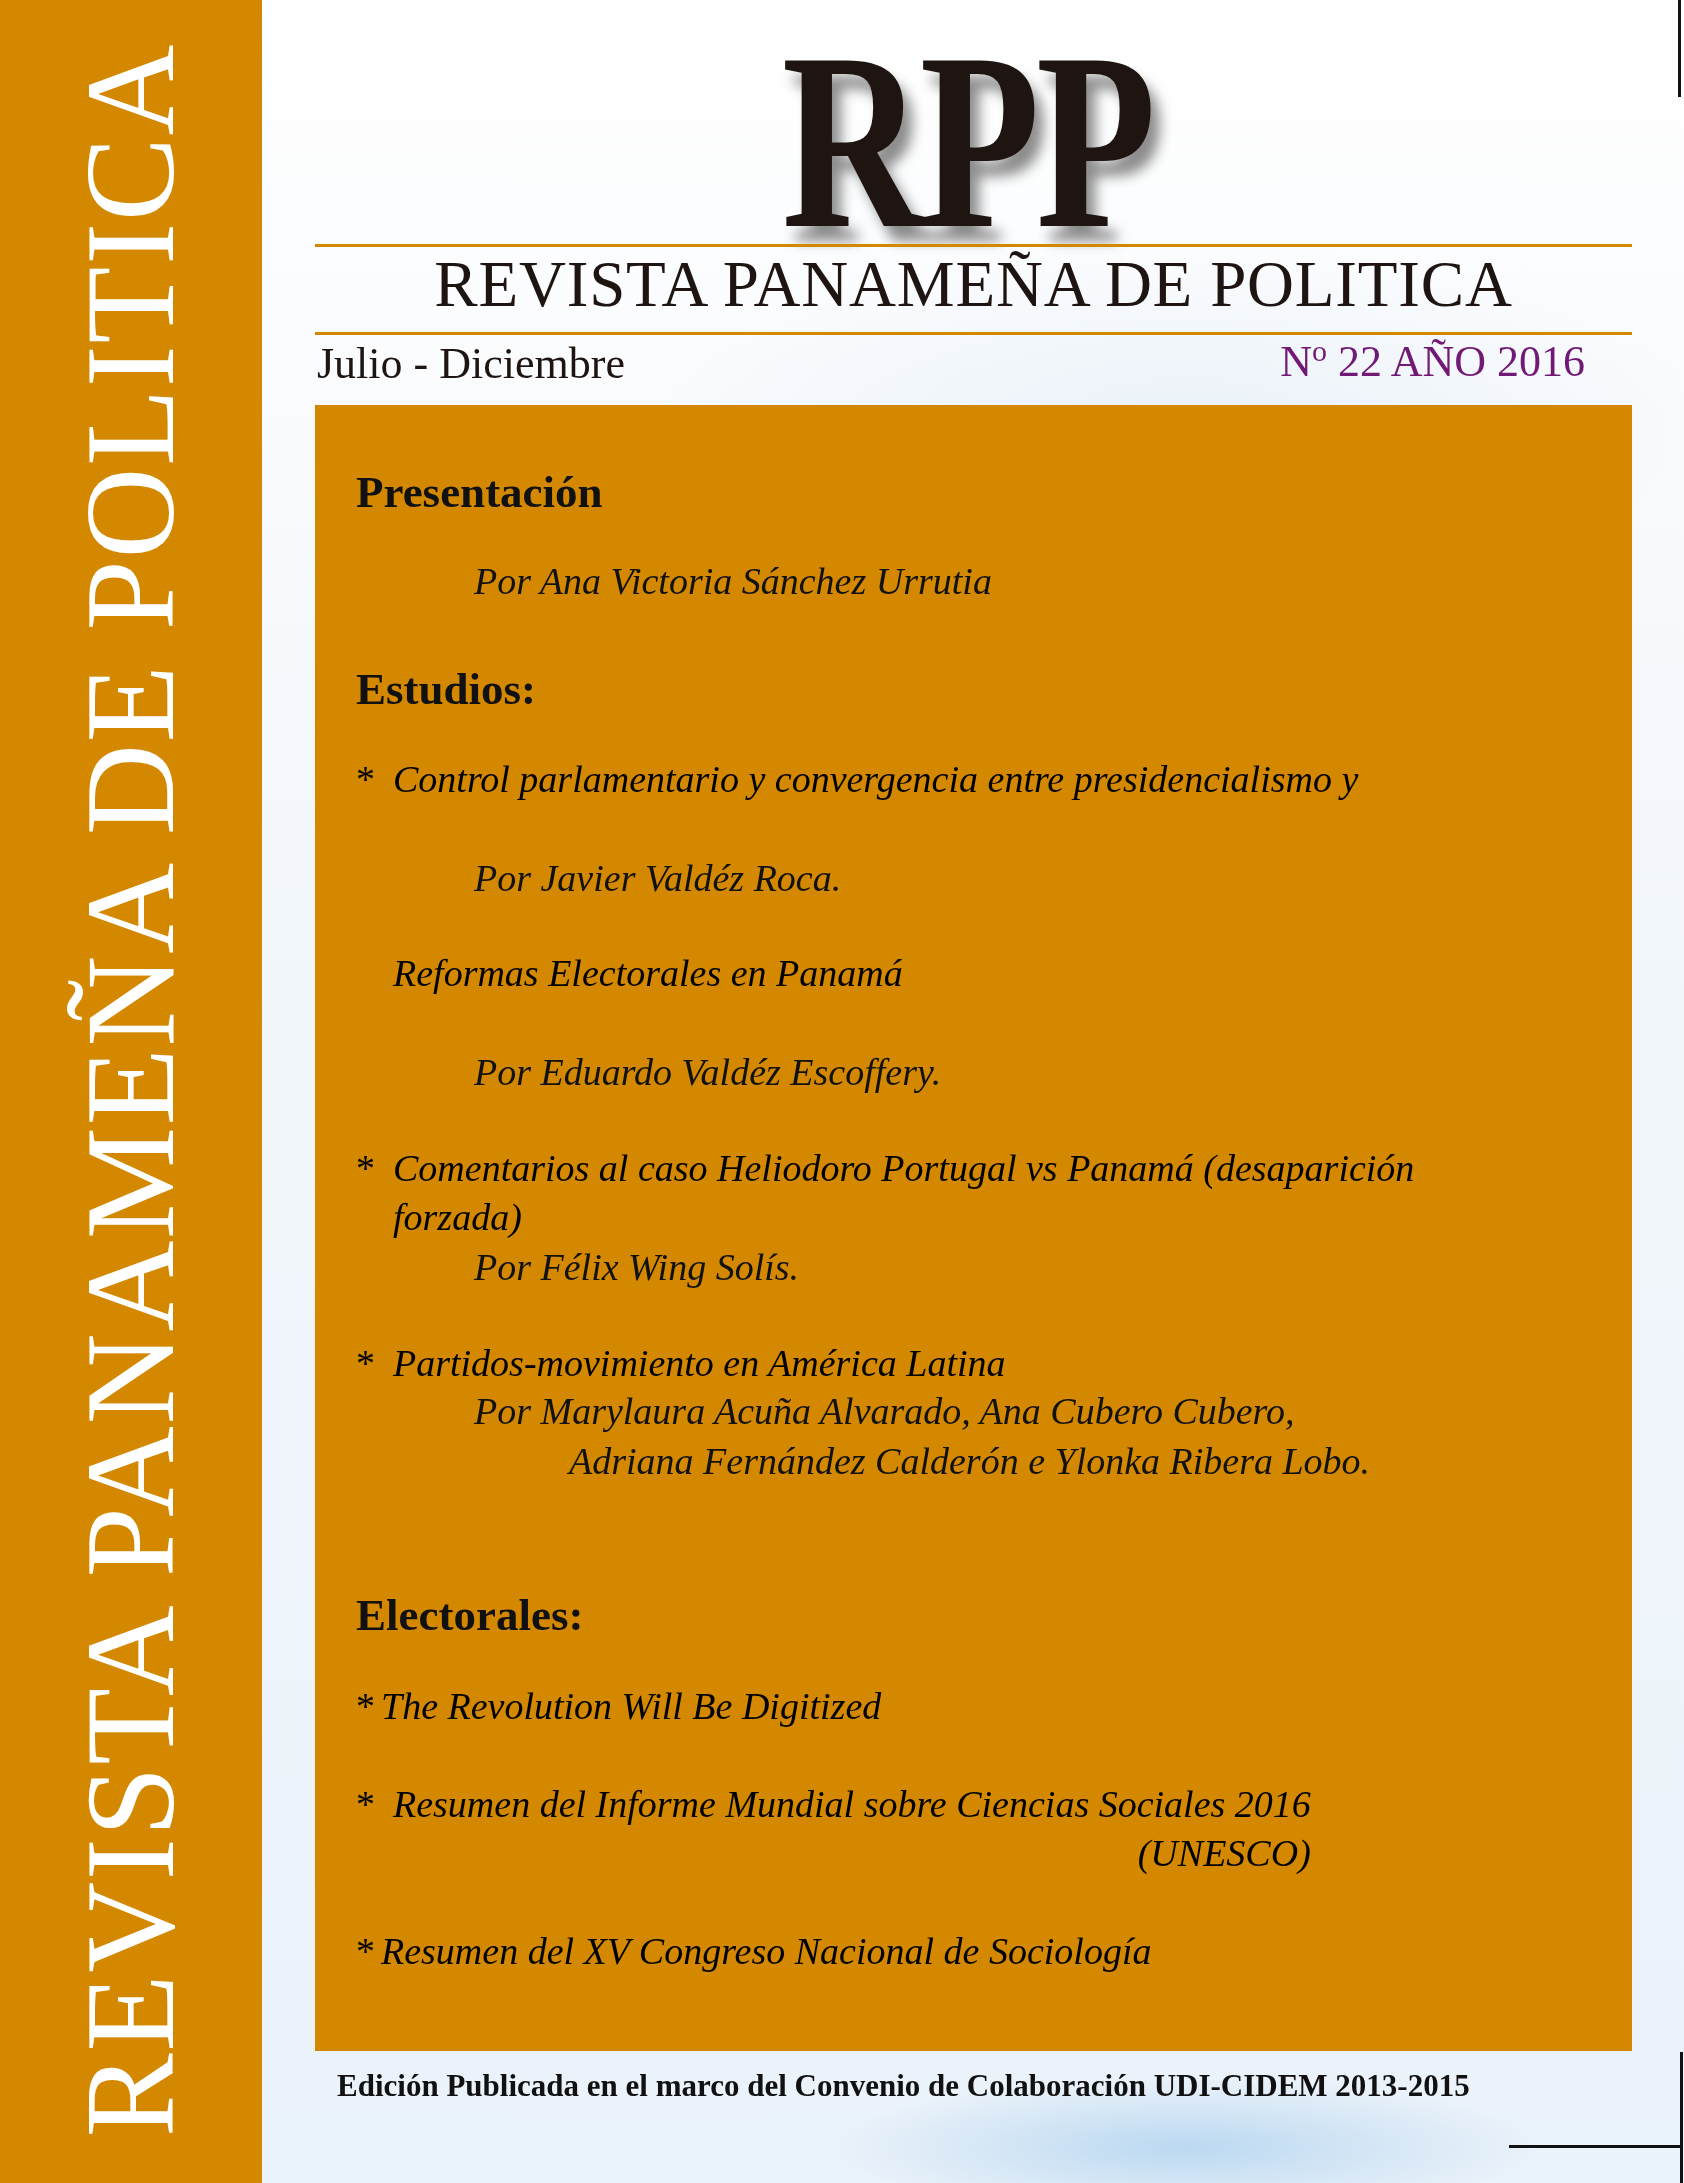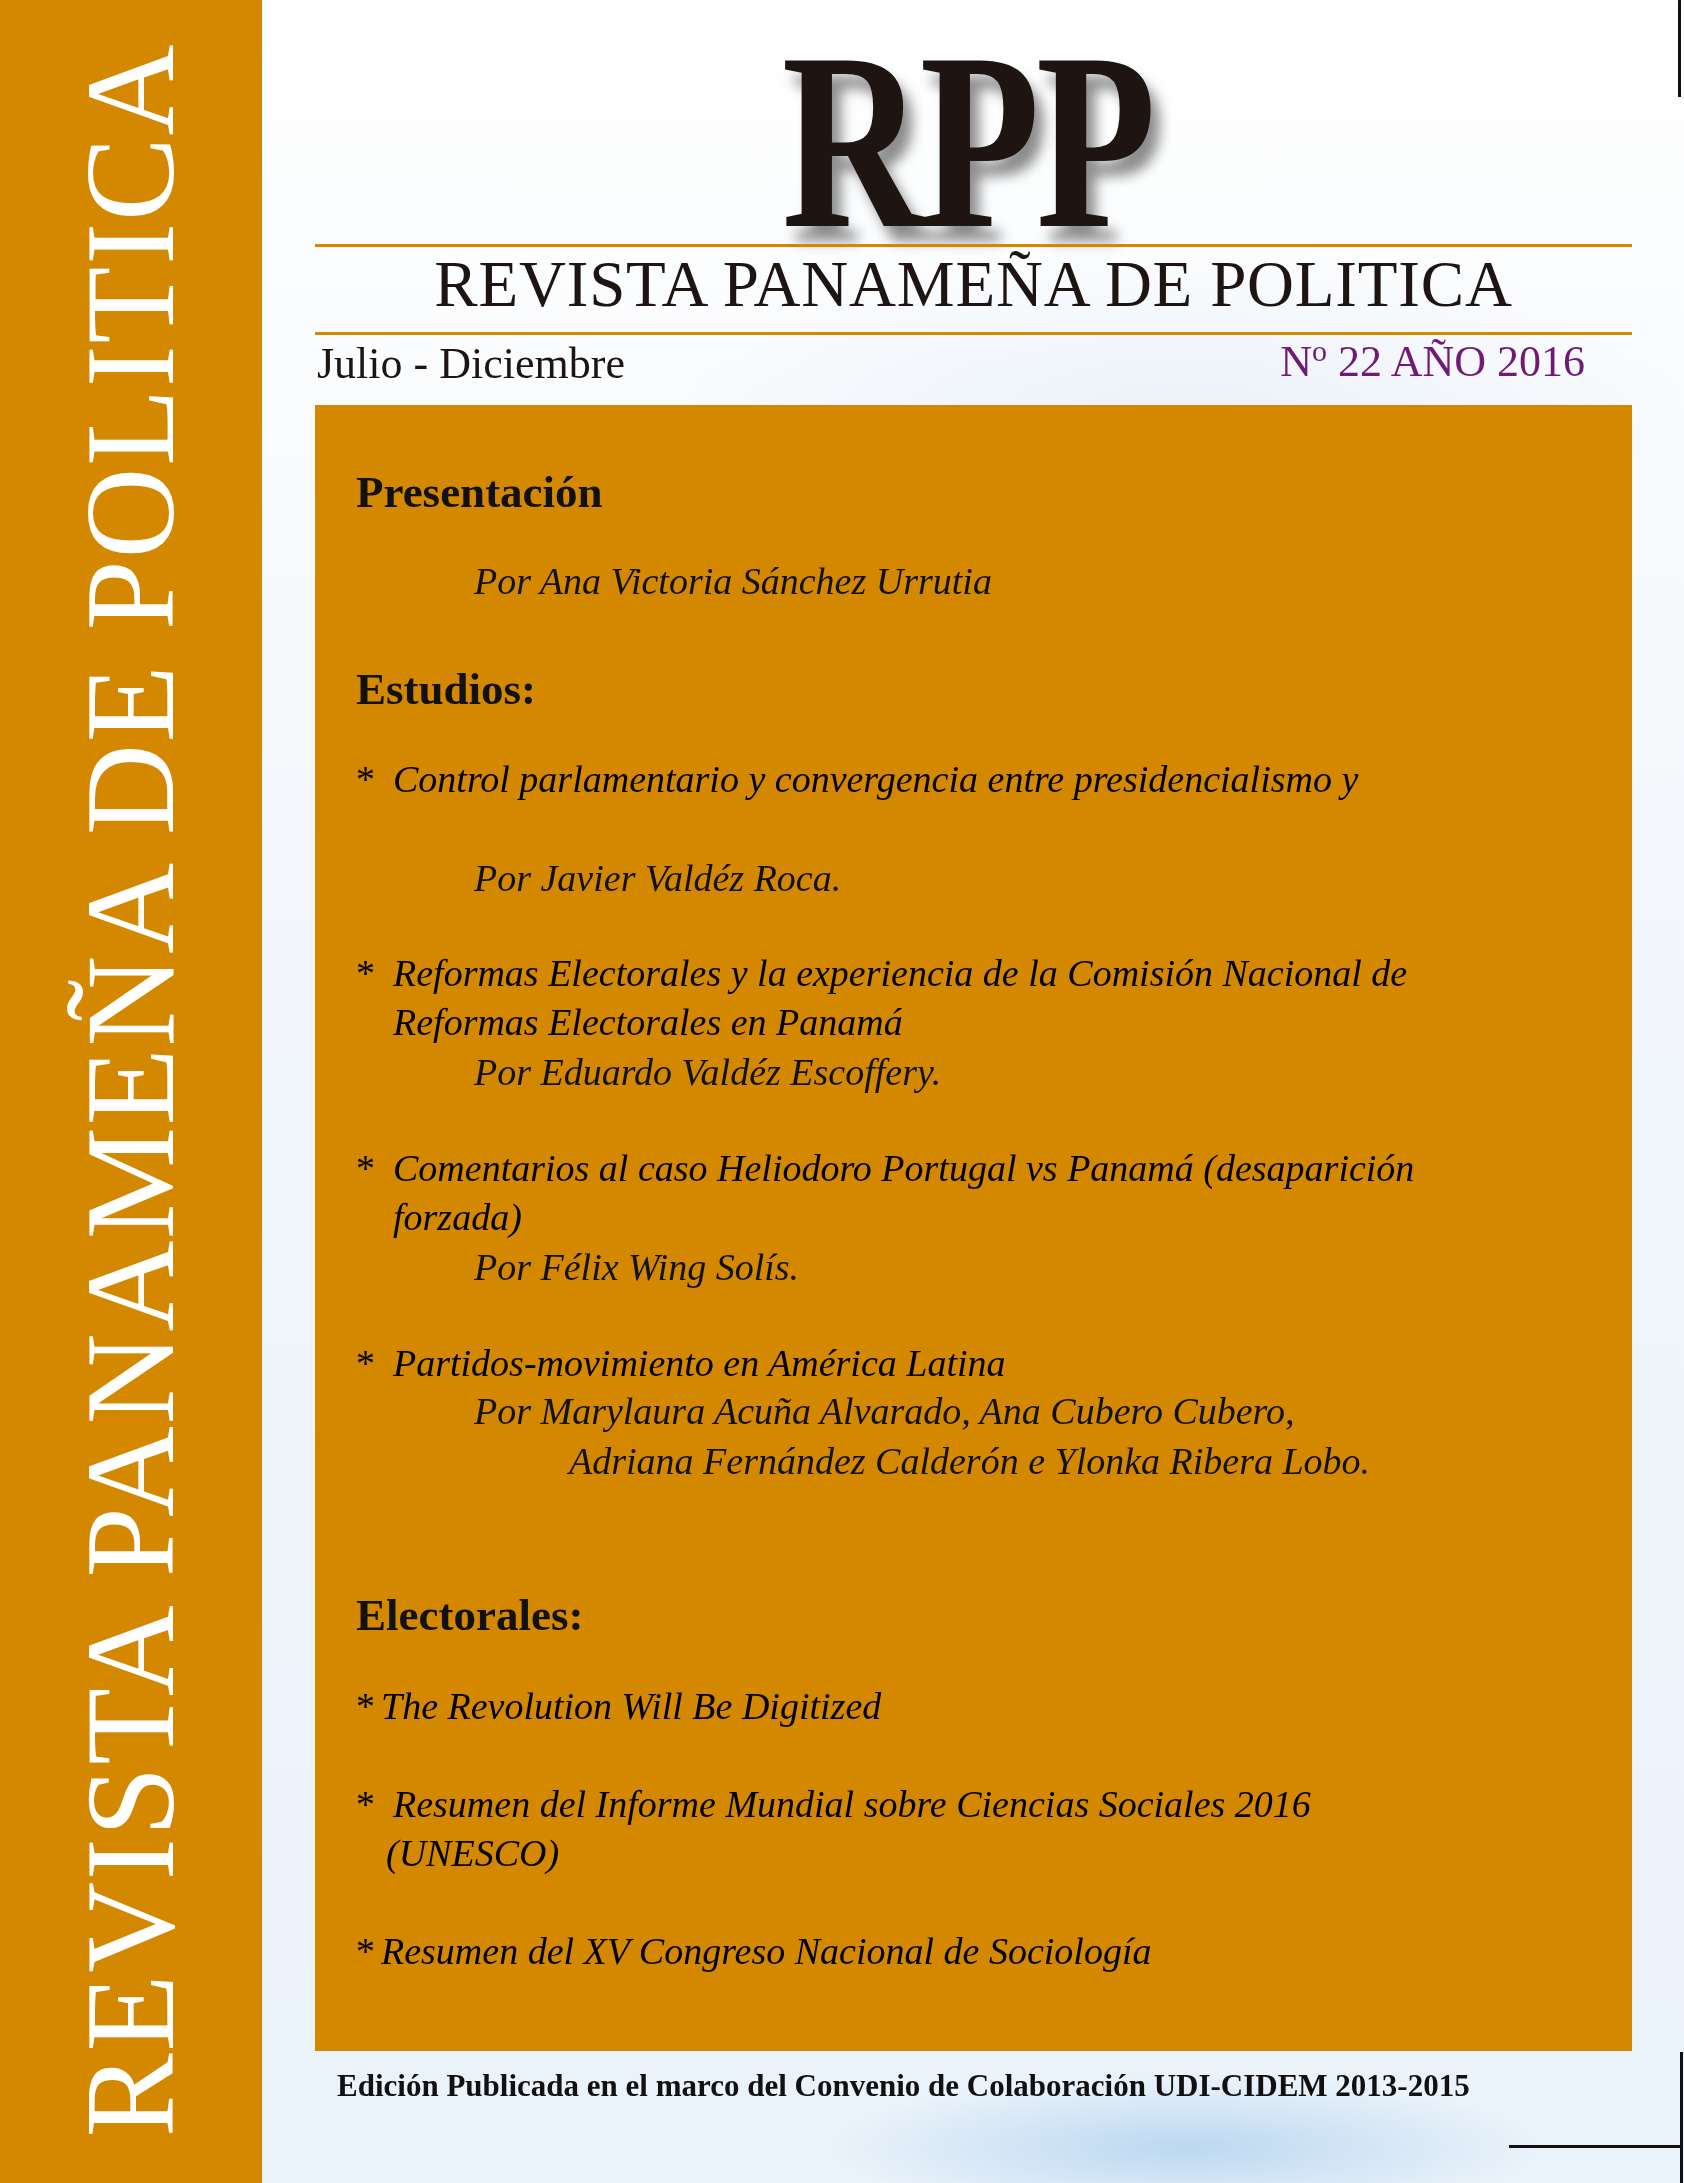--- a/index.html
+++ b/index.html
@@ -93,21 +93,20 @@
 <div class="author" style="left:474px; top:559px;">Por Ana Victoria Sánchez Urrutia</div>
 
 <div class="sec-head" style="top:663px;">Estudios:</div>
 
 <div class="entry" style="top:755px;">
   <div><span class="star">*</span><span>Control parlamentario y convergencia entre presidencialismo y</span></div>
 </div>
 <div class="author" style="left:474px; top:856px;">Por Javier Valdéz Roca.</div>
 
 <div class="entry" style="top:949px;">
-  <div><span class="star">*</span><span>Reformas Electorales y la experiencia de la Comisión Nacional de</span></div>
   <div class="cont">Reformas Electorales en Panamá</div>
 </div>
 <div class="author" style="left:474px; top:1050px;">Por Eduardo Valdéz Escoffery.</div>
 
 <div class="entry" style="top:1144px;">
   <div><span class="star">*</span><span>Comentarios al caso Heliodoro Portugal vs Panamá (desaparición</span></div>
   <div class="cont">forzada)</div>
 </div>
 <div class="author" style="left:474px; top:1245px;">Por Félix Wing Solís.</div>
 
@@ -118,21 +117,21 @@
 <div class="author" style="left:569px; top:1439px;">Adriana Fernández Calderón e Ylonka Ribera Lobo.</div>
 
 <div class="sec-head" style="top:1589px;">Electorales:</div>
 
 <div class="entry" style="top:1682px;">
   <div><span class="star" style="width:25px;">*</span><span>The Revolution Will Be Digitized</span></div>
 </div>
 
 <div class="entry" style="top:1780px;">
   <div><span class="star">*</span><span>Resumen del Informe Mundial sobre Ciencias Sociales 2016</span></div>
-  <div class="cont" style="padding-left:30px;">(UNESCO)</div>
+  <div class="cont" style="padding-left:30px;text-align:right;">(UNESCO)</div>
 </div>
 
 <div class="entry" style="top:1927px;">
   <div><span class="star" style="width:25px;">*</span><span>Resumen del XV Congreso Nacional de Sociología</span></div>
 </div>
 
 <div class="footer">Edición Publicada en el marco del Convenio de Colaboración UDI-CIDEM 2013-2015</div>
 
 <div class="crop" style="left:1678px; top:0; width:3.4px; height:97px;"></div>
 <div class="crop" style="left:1509px; top:2145px; width:173px; height:3.4px;"></div>

